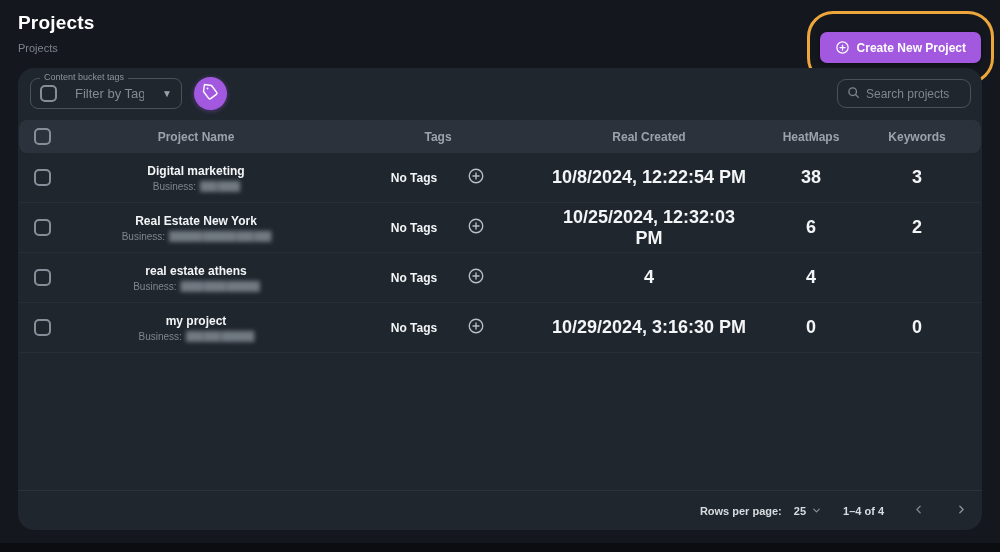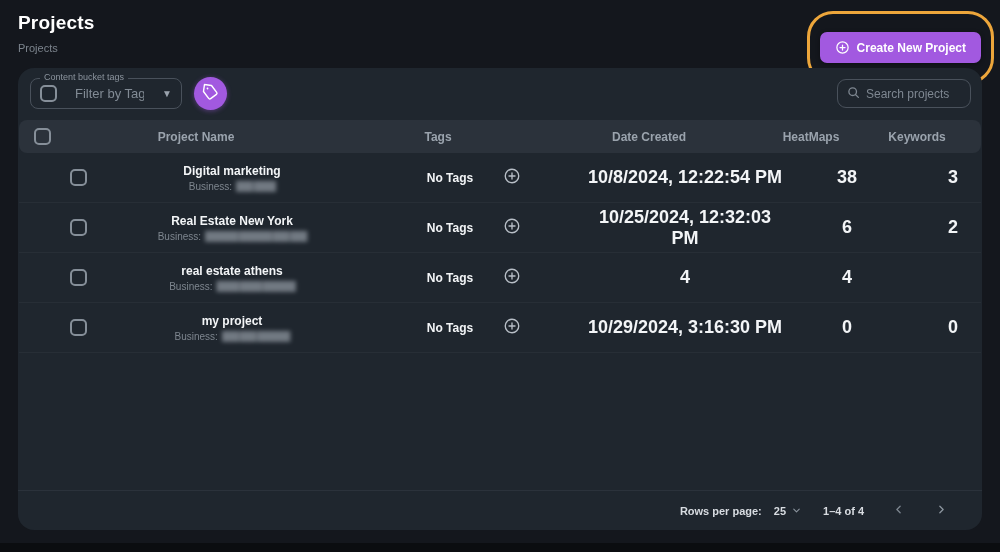--- a/index.html
+++ b/index.html
@@ -92,38 +92,37 @@
   }
   .thead .th { text-align:center; font-size:12px; font-weight:bold; color:#9aa3ad; }
   .thead .chk-cell { display:flex; justify-content:center; }
 
   .tbody { position:absolute; left:1px; right:1px; top:85px; }
   .trow {
     height:50px;
     display:grid; grid-template-columns:46px 262px 222px 200px 124px 88px;
     align-items:center;
     border-bottom:1px solid #272e36;
-    padding-left:36px;
   }
   .trow .chk-cell { display:flex; justify-content:center; }
   .cell-center { text-align:center; }
   .proj-name { font-size:12px; font-weight:bold; color:#f3f5f7; }
   .biz-line { margin-top:3px; font-size:10px; color:#7e868f; display:flex; justify-content:center; align-items:center; gap:4px; }
   .biz-redacted { filter:blur(2px); color:#8d959e; opacity:.75; font-size:9px; letter-spacing:-1px; }
   .tags-cell { display:flex; align-items:center; justify-content:center; gap:30px; }
   .no-tags { font-size:12px; font-weight:bold; color:#f3f5f7; }
   .add-tag-btn { background:transparent; border:none; cursor:pointer; display:flex; padding:0; }
   .cell-val { font-size:18px; font-weight:bold; color:#f3f5f7; }
 
   
   .pagination {
     position:absolute; left:0; right:0; bottom:0; height:40px;
     border-top:1px solid #2b323b;
     display:flex; align-items:center; justify-content:flex-end;
-    padding-right:32px; gap:0;
+    padding-right:12px; gap:0;
   }
   .pg-label { font-size:11px; font-weight:bold; color:#d8dce1; }
   .pg-size { display:flex; align-items:center; gap:5px; margin-left:12px; cursor:pointer;text-align:right; }
   .pg-size .pg-val { font-size:11px; font-weight:bold; color:#d8dce1; }
   .pg-range { font-size:11px; font-weight:bold; color:#d8dce1; margin-left:21px; }
   .pg-nav { background:transparent; border:none; cursor:pointer; margin-left:26px; display:flex; padding:2px; }
 
   .bottom-edge { position:absolute; left:0; right:0; bottom:0; height:9px; background:#0b0d10; }
 </style>
 </head>
@@ -172,21 +171,21 @@
     </span>
     <input type="text" placeholder="Search projects" style="">
   </div>
 
   <div class="thead">
     <div class="chk-cell">
         <span class="checkbox"></span>
       </div>
     <div class="th">Project Name</div>
     <div class="th">Tags</div>
-    <div class="th">Date Created</div>
+    <div class="th">Real Created</div>
     <div class="th">HeatMaps</div>
     <div class="th">Keywords</div>
   </div>
 
   <div class="tbody">
 
     <div class="trow">
       <div class="chk-cell">
           <span class="checkbox"></span>
         </div>

